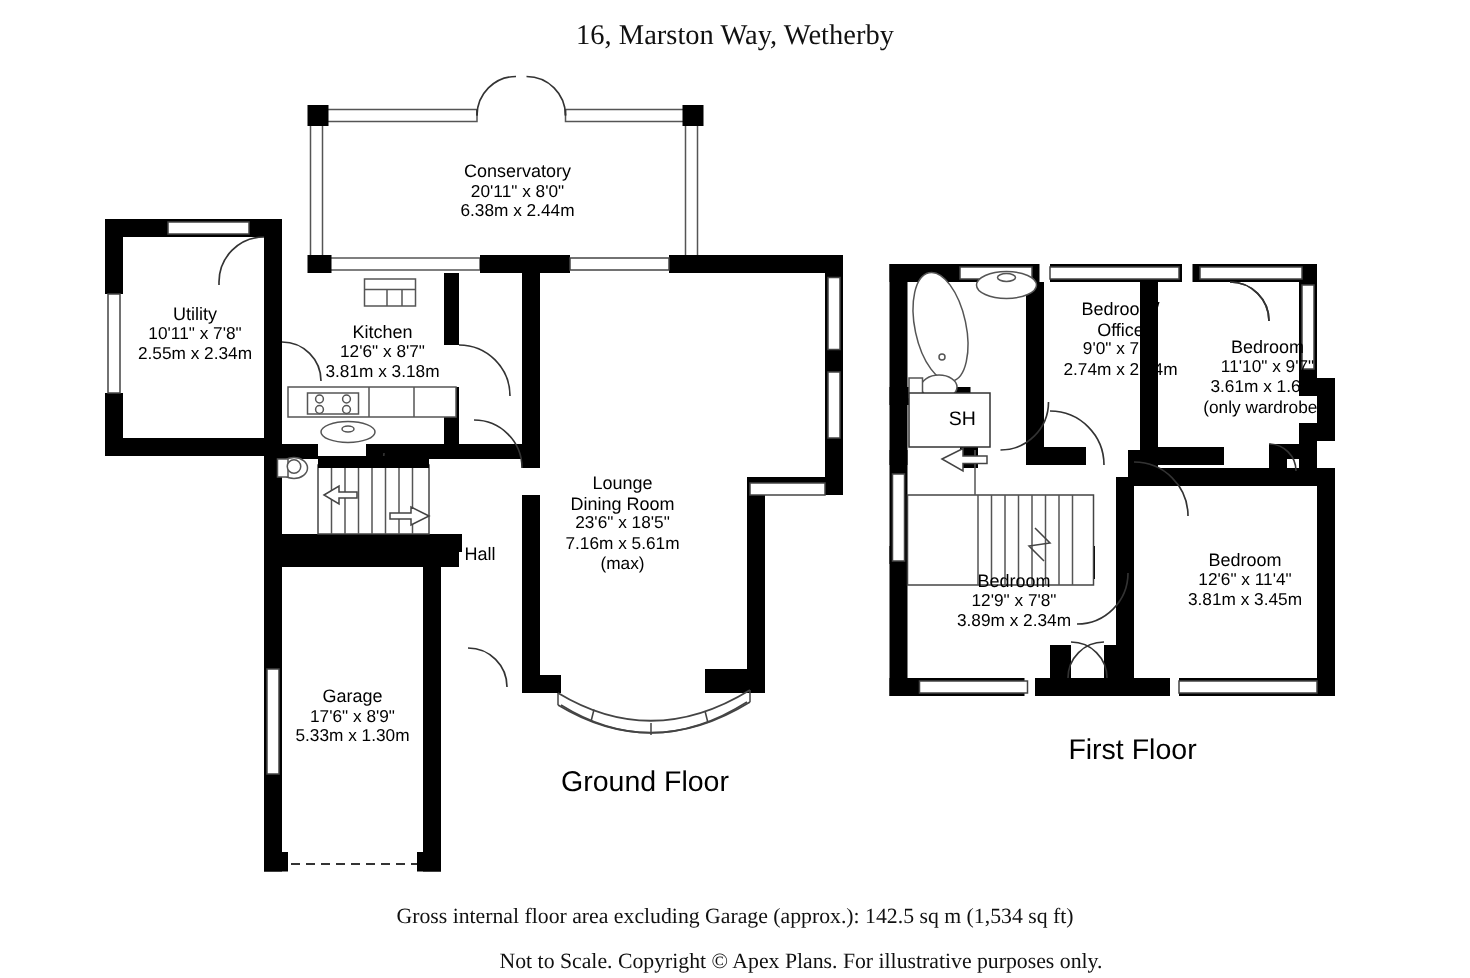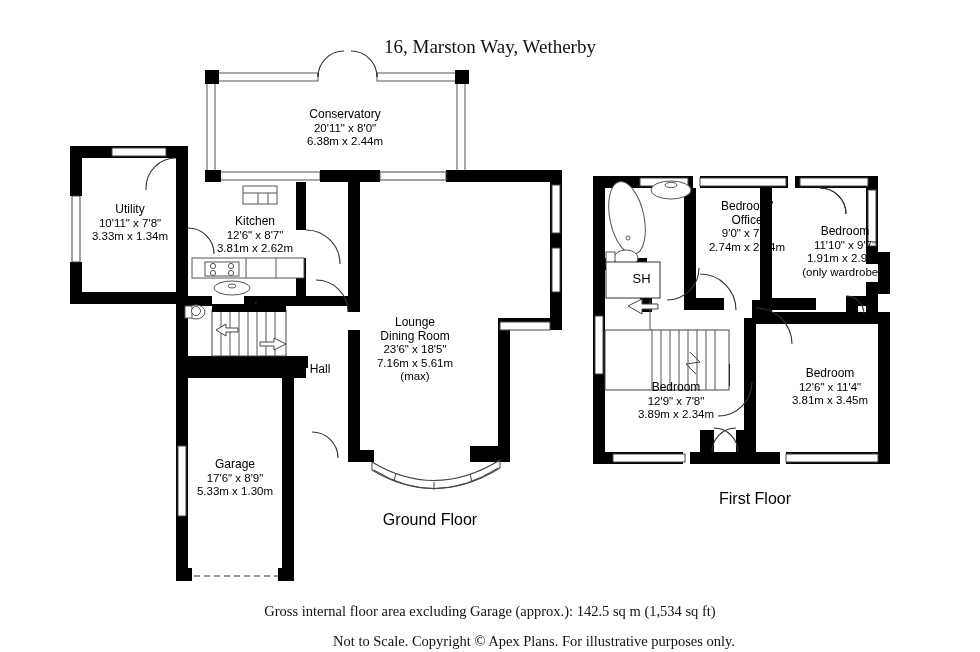--- a/index.html
+++ b/index.html
@@ -3,32 +3,32 @@
 <meta charset="utf-8">
 <style>
   html,body{margin:0;padding:0;background:#ffffff;}
   body{width:980px;height:652px;position:relative;overflow:hidden;
        font-family:"Liberation Sans","DejaVu Sans",sans-serif;color:#000;}
 
   #plan{position:absolute;left:0;top:0;width:980px;height:652px;}
 
   .ttl{position:absolute;text-align:center;font-family:"Liberation Serif","DejaVu Serif",serif;
        font-size:19px;color:#111;white-space:nowrap;}
-  .floorttl{position:absolute;text-align:center;font-size:16px;white-space:nowrap;color:#000;}
+  .floorttl{position:absolute;text-align:center;font-size:19px;white-space:nowrap;color:#000;}
   .lbl{position:absolute;text-align:center;line-height:13.6px;font-size:11.5px;
        white-space:nowrap;color:#000;}
   .lbl .nm{font-size:12px;}
   .sh{position:absolute;font-size:13px;text-align:center;white-space:nowrap;}
   .foot{position:absolute;text-align:center;width:980px;left:0;
         font-family:"Liberation Serif","DejaVu Serif",serif;font-size:14.5px;color:#111;}
 </style>
 </head>
 <body>
 
-<div class="ttl" style="left:0;top:13px;width:980px;margin-top:23px;">16, Marston Way, Wetherby</div>
+<div class="ttl" style="left:0;top:13px;width:980px;">16, Marston Way, Wetherby</div>
 
 <svg id="plan" viewBox="0 0 980 652" xmlns="http://www.w3.org/2000/svg">
 
   <g>
 
     <g>
 
       <rect x="213" y="73" width="105" height="8" fill="#fff" stroke="#555" stroke-width="1"></rect>
       <rect x="377" y="73" width="87" height="8" fill="#fff" stroke="#555" stroke-width="1"></rect>
 
@@ -280,27 +280,27 @@
 
 <div class="lbl" style="left:255px;top:108px;width:180px;">
   <div class="nm">Conservatory</div>
   <div>20'11" x 8'0"</div>
   <div>6.38m x 2.44m</div>
 </div>
 
 <div class="lbl" style="left:55px;top:203px;width:150px;">
   <div class="nm">Utility</div>
   <div>10'11" x 7'8"</div>
-  <div>3.33m x 1.34m</div>
+  <div>2.55m x 2.34m</div>
 </div>
 
 <div class="lbl" style="left:190px;top:215px;width:130px;">
   <div class="nm">Kitchen</div>
   <div>12'6" x 8'7"</div>
-  <div>3.81m x 2.62m</div>
+  <div>3.81m x 3.18m</div>
 </div>
 
 <div class="lbl" style="left:355px;top:285px;width:120px;margin-top:31px;">
   <div class="nm">Lounge</div>
   <div class="nm">Dining Room</div>
   <div>23'6" x 18'5"</div>
   <div>7.16m x 5.61m</div>
   <div>(max)</div>
 </div>
 
@@ -319,21 +319,21 @@
 <div class="lbl" style="left:688px;top:200px;width:118px;">
   <div class="nm">Bedroom/</div>
   <div class="nm">Office</div>
   <div>9'0" x 7'8"</div>
   <div>2.74m x 2.34m</div>
 </div>
 
 <div class="lbl" style="left:780px;top:225px;width:130px;">
   <div class="nm">Bedroom</div>
   <div>11'10" x 9'7"</div>
-  <div>1.91m x 2.92m</div>
+  <div>3.61m x 1.68m</div>
   <div>(only wardrobes)</div>
 </div>
 
 <div class="lbl" style="left:615px;top:381px;width:122px;">
   <div class="nm">Bedroom</div>
   <div>12'9" x 7'8"</div>
   <div>3.89m x 2.34m</div>
 </div>
 
 <div class="lbl" style="left:765px;top:367px;width:130px;">

